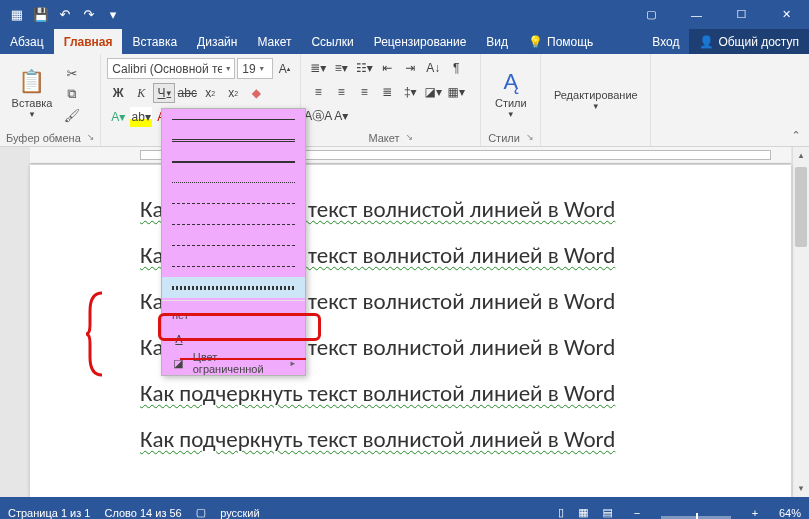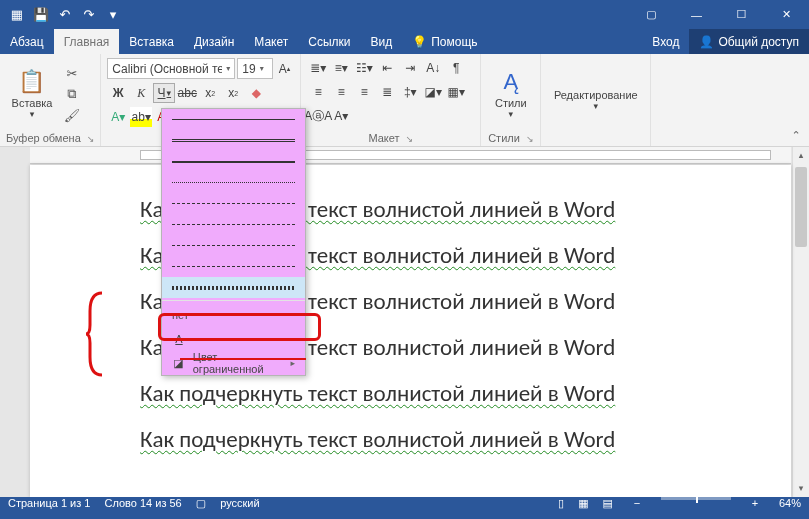--- a/index.html
+++ b/index.html
@@ -9,31 +9,31 @@
   .titlebar { height: 29px; background: #2b579a; color: #fff; display: flex; align-items: center; font-size: 12px; position: relative; }
   .qat { display: flex; align-items: center; gap: 2px; padding-left: 6px; }
   .qat .qbtn { width: 22px; height: 22px; display: flex; align-items: center; justify-content: center; color: #fff; font-size: 13px; }
   .title-text { position: absolute; left: 50%; transform: translateX(-50%); white-space: nowrap; }
   .winbtns { margin-left: auto; display: flex; }
   .winbtns .wbtn { width: 45px; height: 29px; display: flex; align-items: center; justify-content: center; font-size: 11px; }
 
   
   .tabrow { height: 25px; background: #2b579a; color: #fff; display: flex; align-items: stretch; font-size: 12px; }
   .tab { padding: 0 10px; display: flex; align-items: center; cursor: pointer; }
-  .tab.active { background: #f3f3f3; color: #737373; }
+  .tab.active { background: #f3f3f3; color: #c2410c; font-weight: bold; }
   .tab.file { background: #2b579a; color: #fff; }
   .tabrow .spacer { flex: 1; }
   .tab.right { gap: 4px; }
   .tab.share { background: #1e3f73; }
 
   
   .ribbon { height: 93px; background: #f3f3f3; border-bottom: 1px solid #d4d4d4; display: flex; font-size: 11px; color: #444; }
   .group { border-right: 1px solid #e1e1e1; padding: 4px 6px 2px 6px; display: flex; flex-direction: column; }
   .group-body { flex: 1; display: flex; gap: 4px; }
-  .group-label { text-align: center; font-size: 11px; color: #666; padding-top: 2px; display: flex; align-items: flex-end; justify-content: center; gap: 6px; }
+  .group-label { text-align: center; font-size: 11px; color: #666; padding-top: 2px; display: flex; align-items: flex-start; justify-content: center; gap: 6px; }
   .group-label .launcher { font-size: 9px; color: #888; }
 
   .bigbtn { display: flex; flex-direction: column; align-items: center; justify-content: center; width: 52px; }
   .bigbtn .ico { font-size: 22px; margin-bottom: 2px; }
   .stack { display: flex; flex-direction: column; gap: 3px; justify-content: center; }
   .rbtn { width: 20px; height: 18px; display: flex; align-items: center; justify-content: center; font-size: 13px; color: #555; }
 
   .fontrow { display: flex; gap: 2px; align-items: center; }
   .combo { height: 21px; border: 1px solid #c0c0c0; background: #fff; display: flex; align-items: center; padding: 0 4px; font-size: 12px; }
   .combo .arr { margin-left: 4px; font-size: 8px; color: #666; }
@@ -62,21 +62,21 @@
   .ul-sample { height: 21px; display: flex; align-items: center; padding: 0 10px; }
   .ul-sample .ln { flex: 1; height: 0; }
   .ul-sep { height: 1px; background: #e3e3e3; margin: 2px 0; }
   .ul-item { height: 24px; display: flex; align-items: center; padding: 0 10px; gap: 8px; }
   .ul-item .arr { margin-left: auto; font-size: 9px; color: #666; }
   .ul-item .ico { width: 14px; display: flex; justify-content: center; }
   .redbox { position: absolute; border: 3px solid #d11; border-radius: 6px; pointer-events: none; z-index: 60; }
   .redline { position: absolute; height: 2px; background: #d11; z-index: 60; pointer-events: none; }
 
   
-  .status { position: absolute; left: 0; right: 0; bottom: 0; height: 22px; background: #2b579a; color: #fff; display: flex; align-items: flex-start; font-size: 11px; padding: 0 8px; gap: 14px; }
+  .status { position: absolute; left: 0; right: 0; bottom: 0; height: 22px; background: #2b579a; color: #fff; display: flex; align-items: flex-end; font-size: 11px; padding: 0 8px; gap: 14px; }
   .status .sp { flex: 1; }
   .status .zbtn { width: 20px; text-align: center; }
   .status .zslider { width: 70px; height: 3px; background: rgba(255,255,255,.4); position: relative; }
   .status .zslider::after { content: ""; position: absolute; left: 50%; top: -3px; width: 2px; height: 9px; background: #fff; }
 
   .small { font-size: 9px; }
 </style>
 </head>
 <body>
 
@@ -96,20 +96,21 @@
   </div>
 </div>
 
 <div class="tabrow">
   <div class="tab file">Абзац</div>
   <div class="tab active">Главная</div>
   <div class="tab">Вставка</div>
   <div class="tab">Дизайн</div>
   <div class="tab">Макет</div>
   <div class="tab">Ссылки</div>
+  <div class="tab">Рецензирование</div>
   <div class="tab">Вид</div>
   <div class="tab right">💡 <span>Помощь</span></div>
   <div class="spacer"></div>
   <div class="tab">Вход</div>
   <div class="tab share right">👤 <span>Общий доступ</span></div>
 </div>
 
 <div class="ribbon">
 
   <div class="group">

